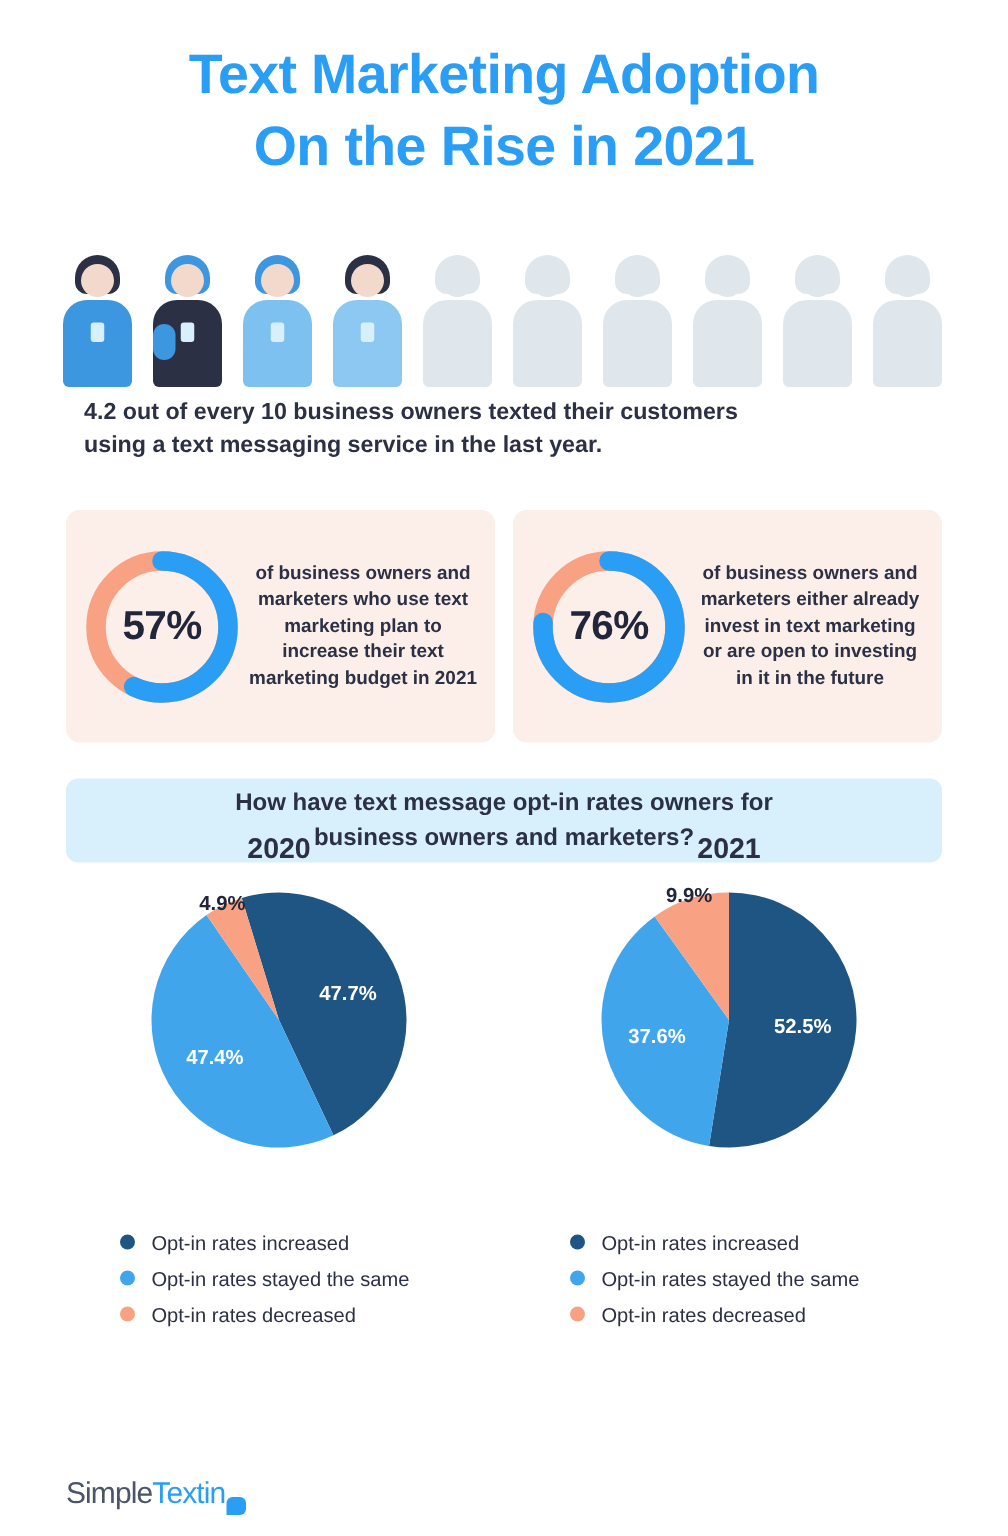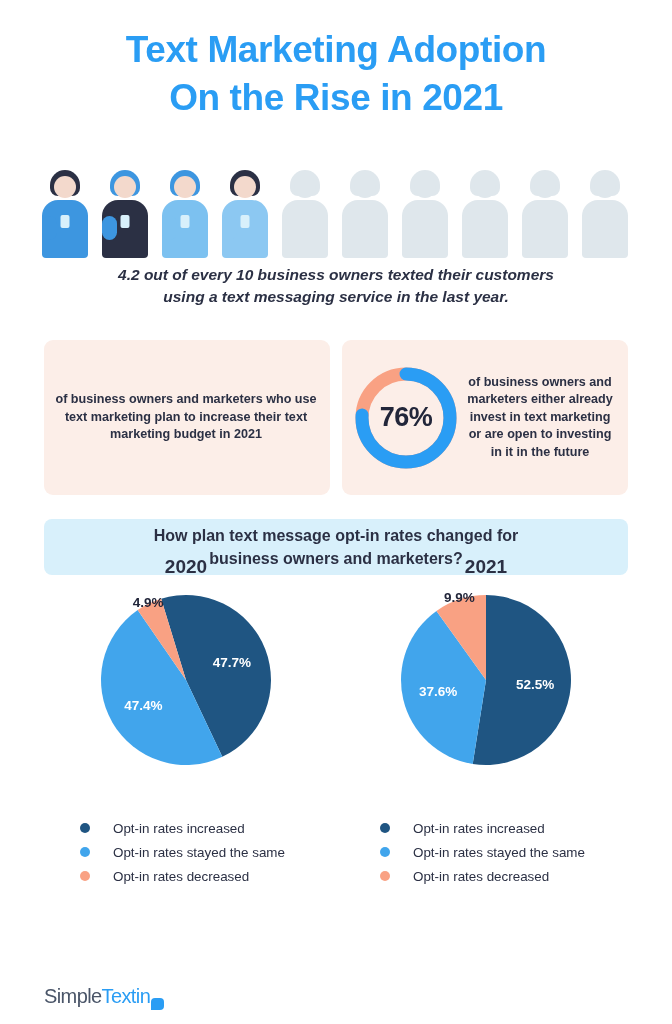--- a/index.html
+++ b/index.html
@@ -50,22 +50,22 @@
     bottom: 30px; left: 50%; transform: translateX(-50%);
   }
   .p-hair {
     position: absolute; left: 50%; transform: translateX(-50%);
     top: 0px; width: 30px; height: 26px; border-radius: 15px 15px 8px 8px;
   }
 
   
   .subtitle {
     position: absolute; top: 264px; left: 56px; width: 560px;
-    text-align: center; font-size: 15.5px; line-height: 22px;
-    font-weight: 700; color: #2b3044; font-style: italic;
+    text-align: left; font-size: 15.5px; line-height: 22px;
+    font-weight: 700; color: #2b3044;
   }
 
   
   .cards {
     position: absolute; top: 340px; left: 44px;
     width: 584px; height: 155px;
     display: flex; gap: 12px;
   }
   .card {
     flex: 1; background: #fceee8; border-radius: 9px;
@@ -116,21 +116,21 @@
   
   .legends {
     position: absolute; top: 816px; left: 36px; width: 600px;
     display: flex;
   }
   .legend-col { flex: 1; padding-left: 44px; }
   .legend-row {
     display: flex; align-items: center; gap: 11px; height: 24px;
   }
   .dot { width: 10px; height: 10px; border-radius: 50%; flex: none; }
-  .legend-text { font-size: 13.4px; color: #2b3044; font-weight: 400; margin-left: 12px; }
+  .legend-text { font-size: 13.4px; color: #2b3044; font-weight: 400; }
 
   
   .conclusion {
     position: absolute; top: 911px; left: 56px; width: 560px;
     text-align: center; font-size: 15.5px; line-height: 23px;
     font-weight: 700; color: #2b3044;
   }
 
   
   .footer {
@@ -220,38 +220,45 @@
       </div>
     </div>
 
   <div class="subtitle">
     <span>4.2 out of every 10 business owners texted their customers</span><br>
     <span>using a text messaging service in the last year.</span>
   </div>
 
   <div class="cards">
     <div class="card">
+      <div class="donut-wrap">
+        <svg width="112" height="112" viewBox="0 0 112 112">
+          <circle cx="56" cy="56" r="44" fill="none" stroke="#f9a183" stroke-width="13"></circle>
+          <circle id="arc57" cx="56" cy="56" r="44" fill="none" stroke="#2a9df4" stroke-width="13" stroke-linecap="round" transform="rotate(-90 56 56)" stroke-dasharray="157.582287504064 118.87786601183777"></circle>
+        </svg>
+        <div class="donut-label">57%</div>
+      </div>
       <div class="card-text">of business owners and marketers who use text marketing plan to increase their text marketing budget in 2021</div>
     </div>
 
     <div class="card">
       <div class="donut-wrap">
         <svg width="112" height="112" viewBox="0 0 112 112">
           <circle cx="56" cy="56" r="44" fill="none" stroke="#f9a183" stroke-width="13"></circle>
           <circle id="arc76" cx="56" cy="56" r="44" fill="none" stroke="#2a9df4" stroke-width="13" stroke-linecap="round" transform="rotate(-90 56 56)" stroke-dasharray="210.10971667208534 66.35043684381642"></circle>
         </svg>
         <div class="donut-label">76%</div>
       </div>
       <div class="card-text">of business owners and marketers either already invest in text marketing or are open to investing in it in the future</div>
     </div>
   </div>
 
   <div class="banner">
     <div>
-      <span>How plan text message opt-in rates changed for</span><br>
+      <span>How have text message opt-in rates owners for</span><br>
       <span>business owners and marketers?</span>
     </div>
   </div>
 
   <div class="pies">
     <div class="pie-col">
       <div class="pie-title">2020</div>
       <div class="pie-box">
         <svg width="180" height="180" viewBox="0 0 180 180" id="pie2020">
             <path d="M 90 90 L 65.14840509856738 8.714095743141982 A 85 85 0 0 1 126.2985915061427 166.8596920021814 Z" fill="#1f5582"></path>

